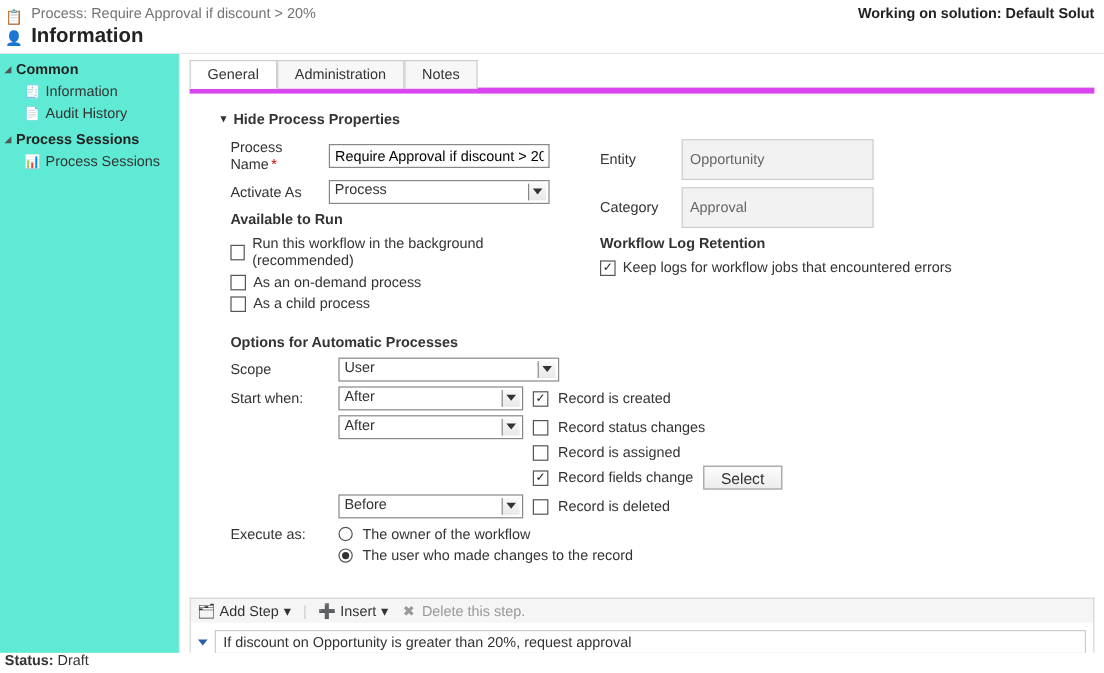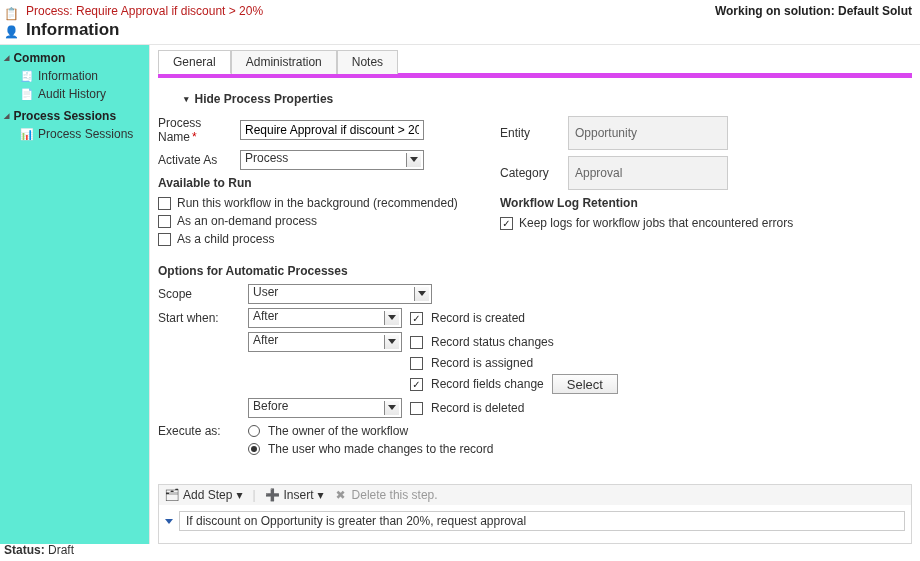--- a/index.html
+++ b/index.html
@@ -29,21 +29,21 @@
     display: flex;
     flex-direction: column;
     gap: 2px;
     padding-top: 2px;
   }
   .icon-process, .icon-info {
     width: 16px; height: 16px;
     display: inline-flex; align-items: center; justify-content: center;
     font-size: 12px;
   }
-  .process-title-line { font-size: 12px; color: #b91c1c; }
+  .process-title-line { font-size: 12px; color: #737373; }
   .page-title { font-size: 17px; font-weight: 600; color: #222; margin-top: 2px; }
   .solution-line { font-size: 12px; font-weight: 600; color: #222; }
   .body {
     display: flex;
     height: calc(100% - 62px);
   }
   .sidebar {
     width: 150px;
     background: #5eead4;
     border-right: 1px solid #e5e5e5;
@@ -98,20 +98,21 @@
     margin: 14px 0 10px 26px;
     font-weight: 700;
     cursor: pointer;
   }
   .section-toggle::before {
     content: "▾";
     font-size: 9px;
     color: #333;
   }
   .form-area {
+    margin-left: 34px;
     margin-right: 30px;
   }
   .two-col {
     display: flex;
     gap: 30px;
   }
   .col-left { flex: 1; }
   .col-right { width: 390px; }
   .row {
     display: flex;

